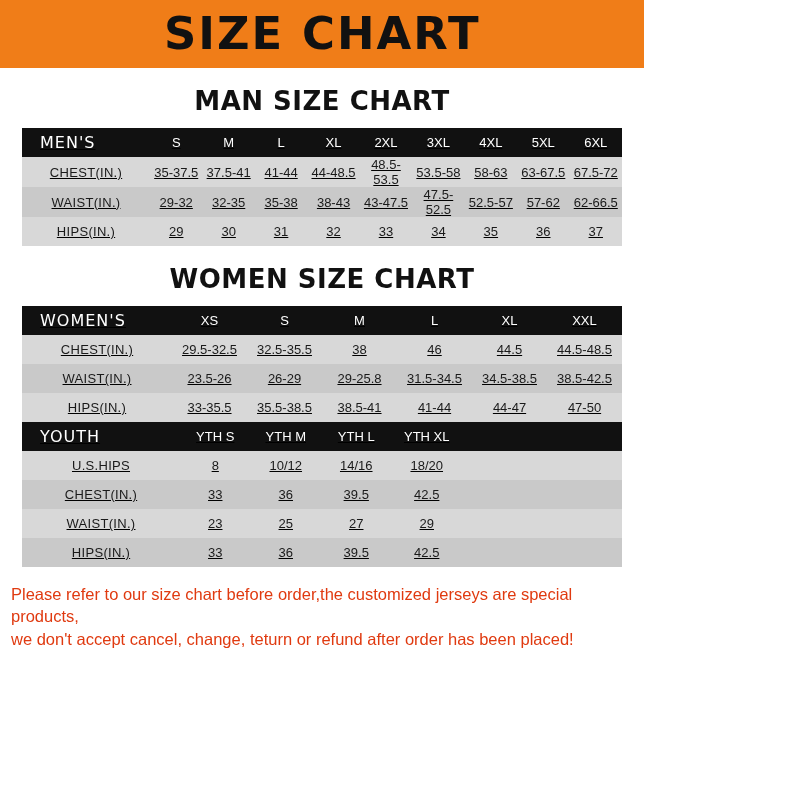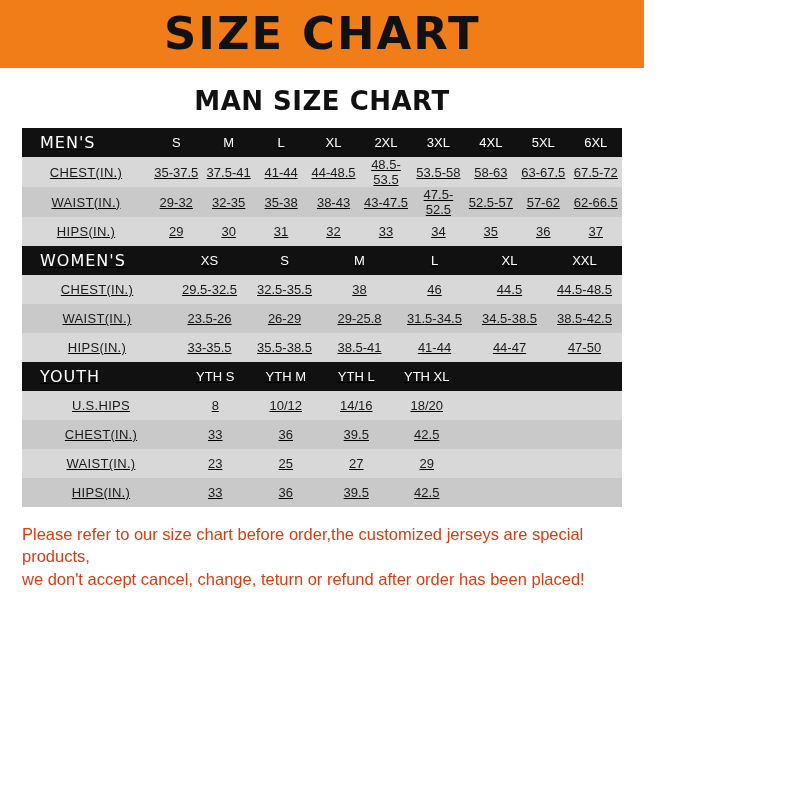--- a/index.html
+++ b/index.html
@@ -91,21 +91,21 @@
   td.row-label {
     text-align: right;
     padding-right: 10px;
     font-size: 13px;
     letter-spacing: 0.3px;
   }
   .men-label-col { width: 128px; }
   .women-label-col { width: 150px; }
   .youth-label-col { width: 158px; }
   .footnote {
-    margin: 16px 22px 0 22px;
+    margin: 16px 22px 0 11px;
     color: #e03a10;
     font-family: "Liberation Sans", sans-serif;
     font-size: 16.5px;
     line-height: 1.35;
     text-align: left;
   }
 </style>
 </head>
 <body>
 
@@ -178,20 +178,21 @@
           <td>32</td>
           <td>33</td>
           <td>34</td>
           <td>35</td>
           <td>36</td>
           <td>37</td>
         </tr>
       </tbody>
     </table>
 
+    <div class="section-title">WOMEN SIZE CHART</div>
     <table class="size-table">
       <colgroup>
         <col class="women-label-col">
         <col>
           <col>
           <col>
           <col>
           <col>
           <col>
       </colgroup>

